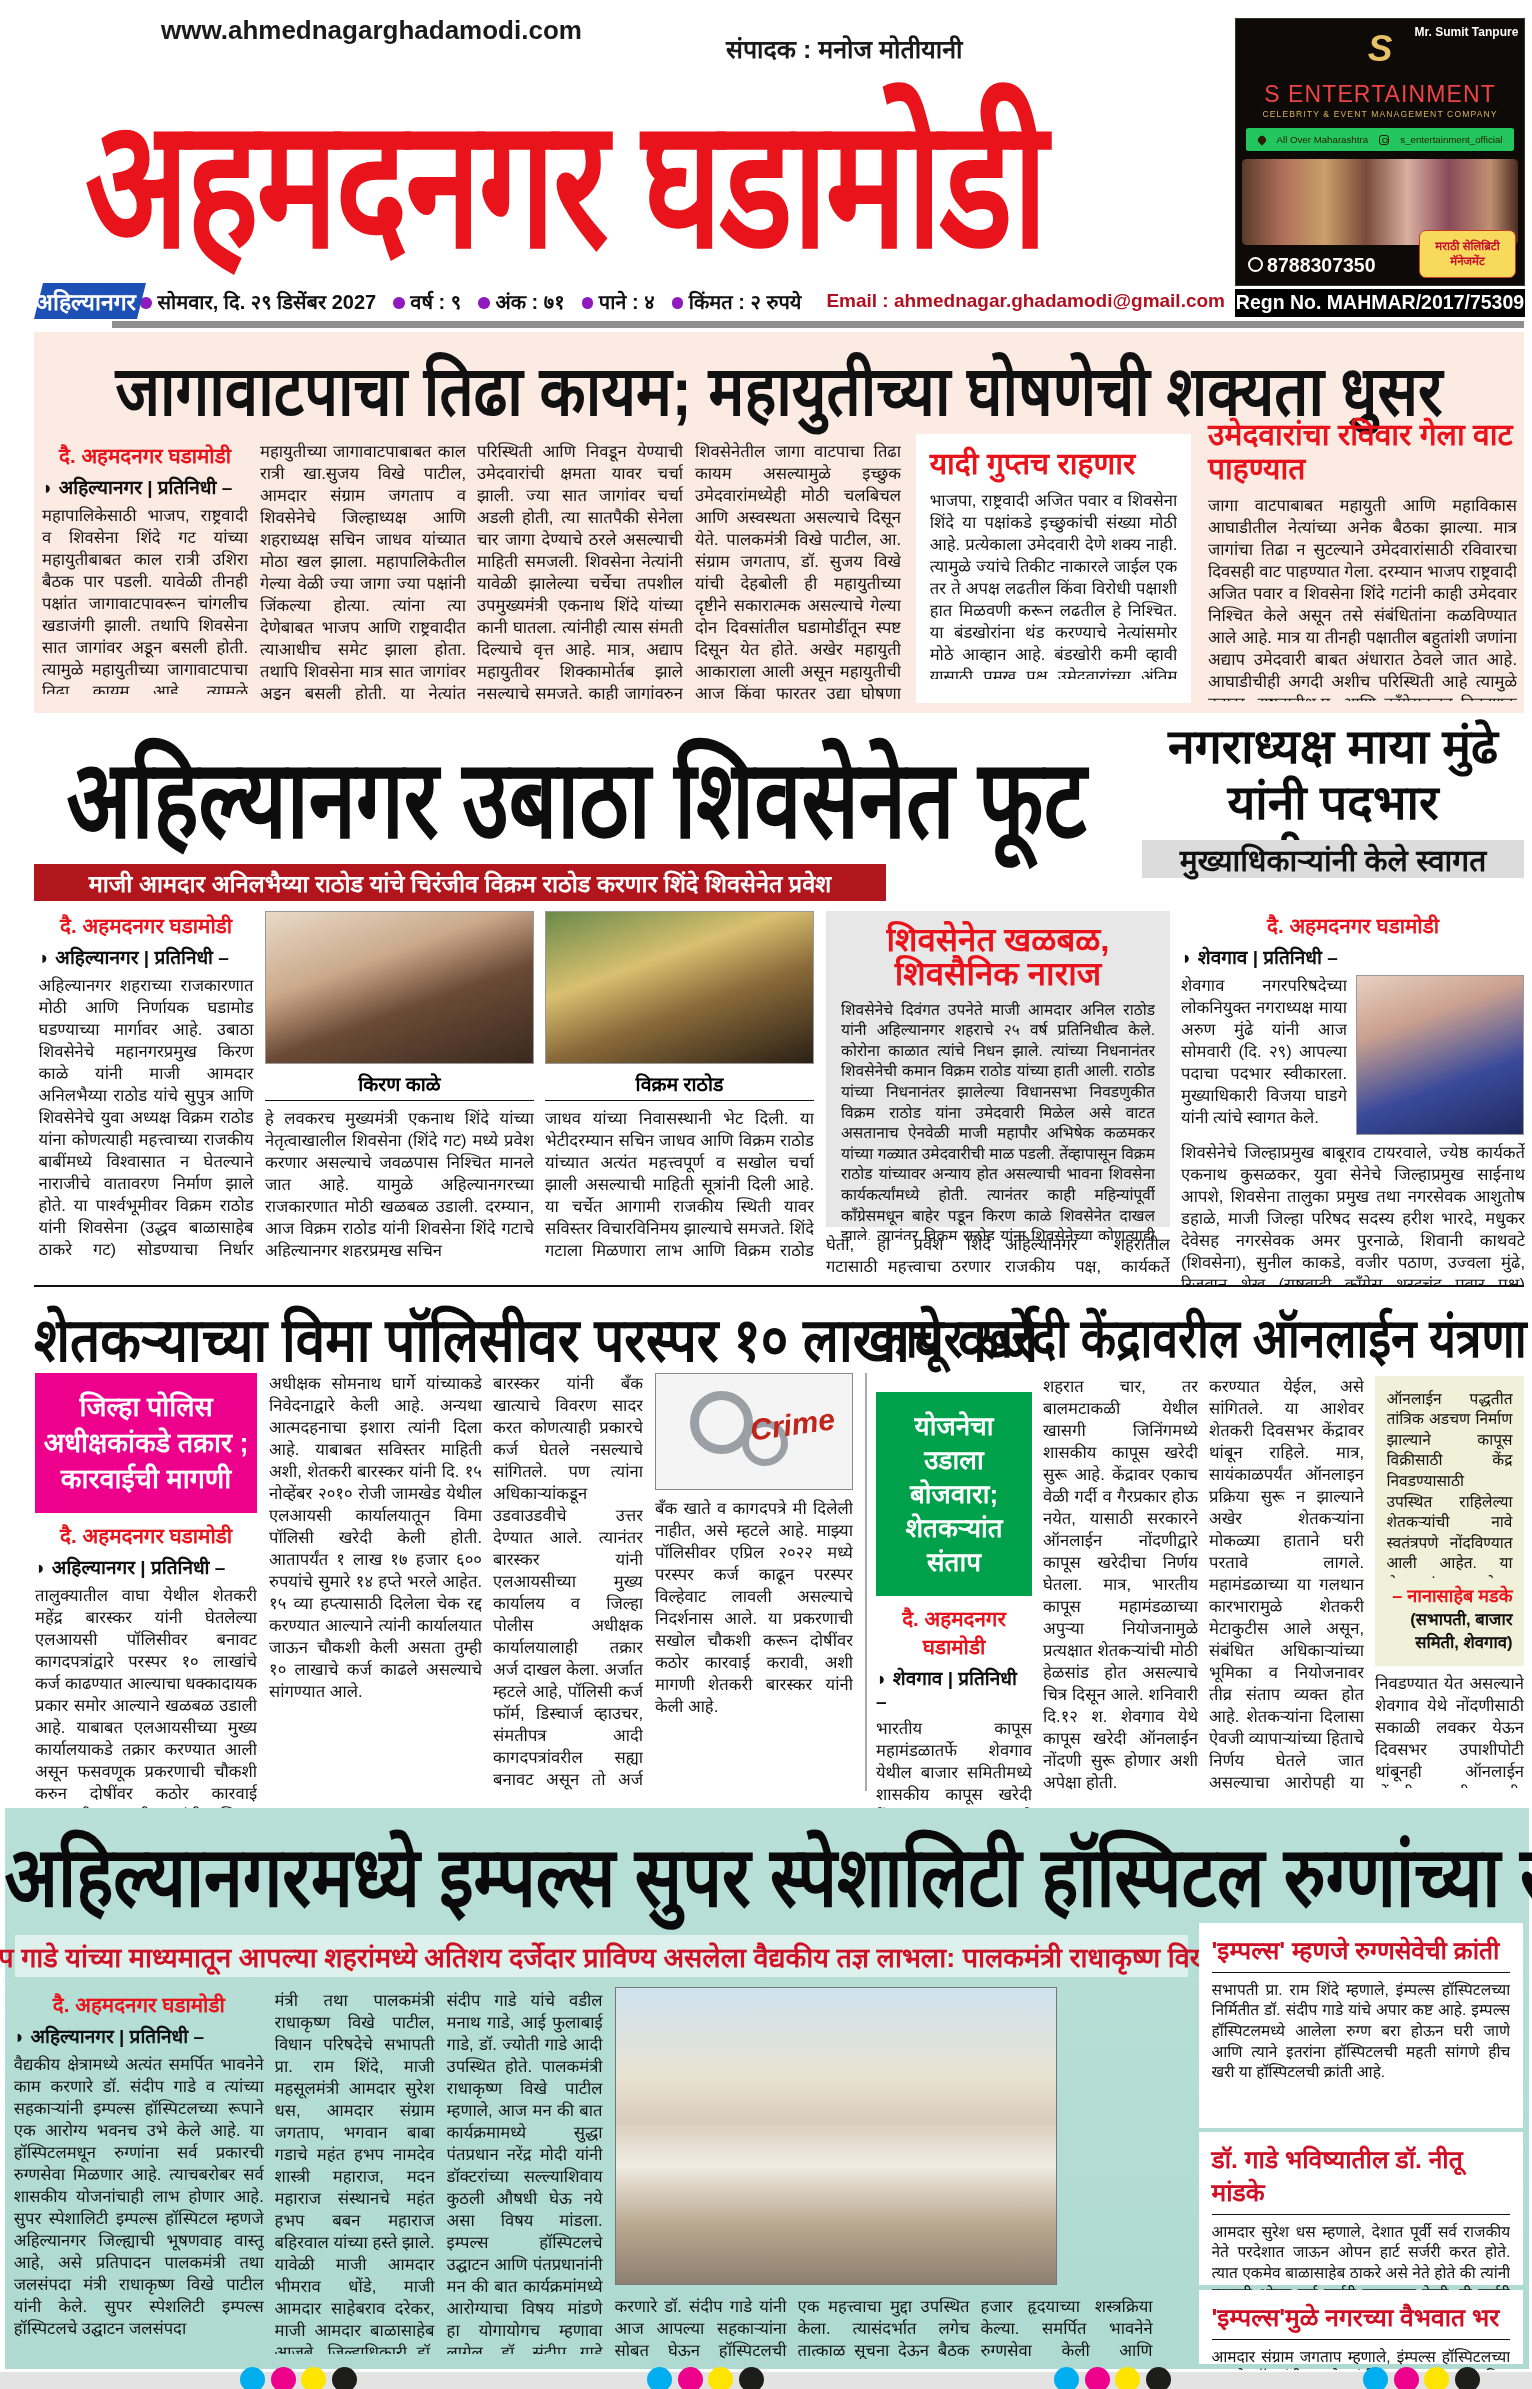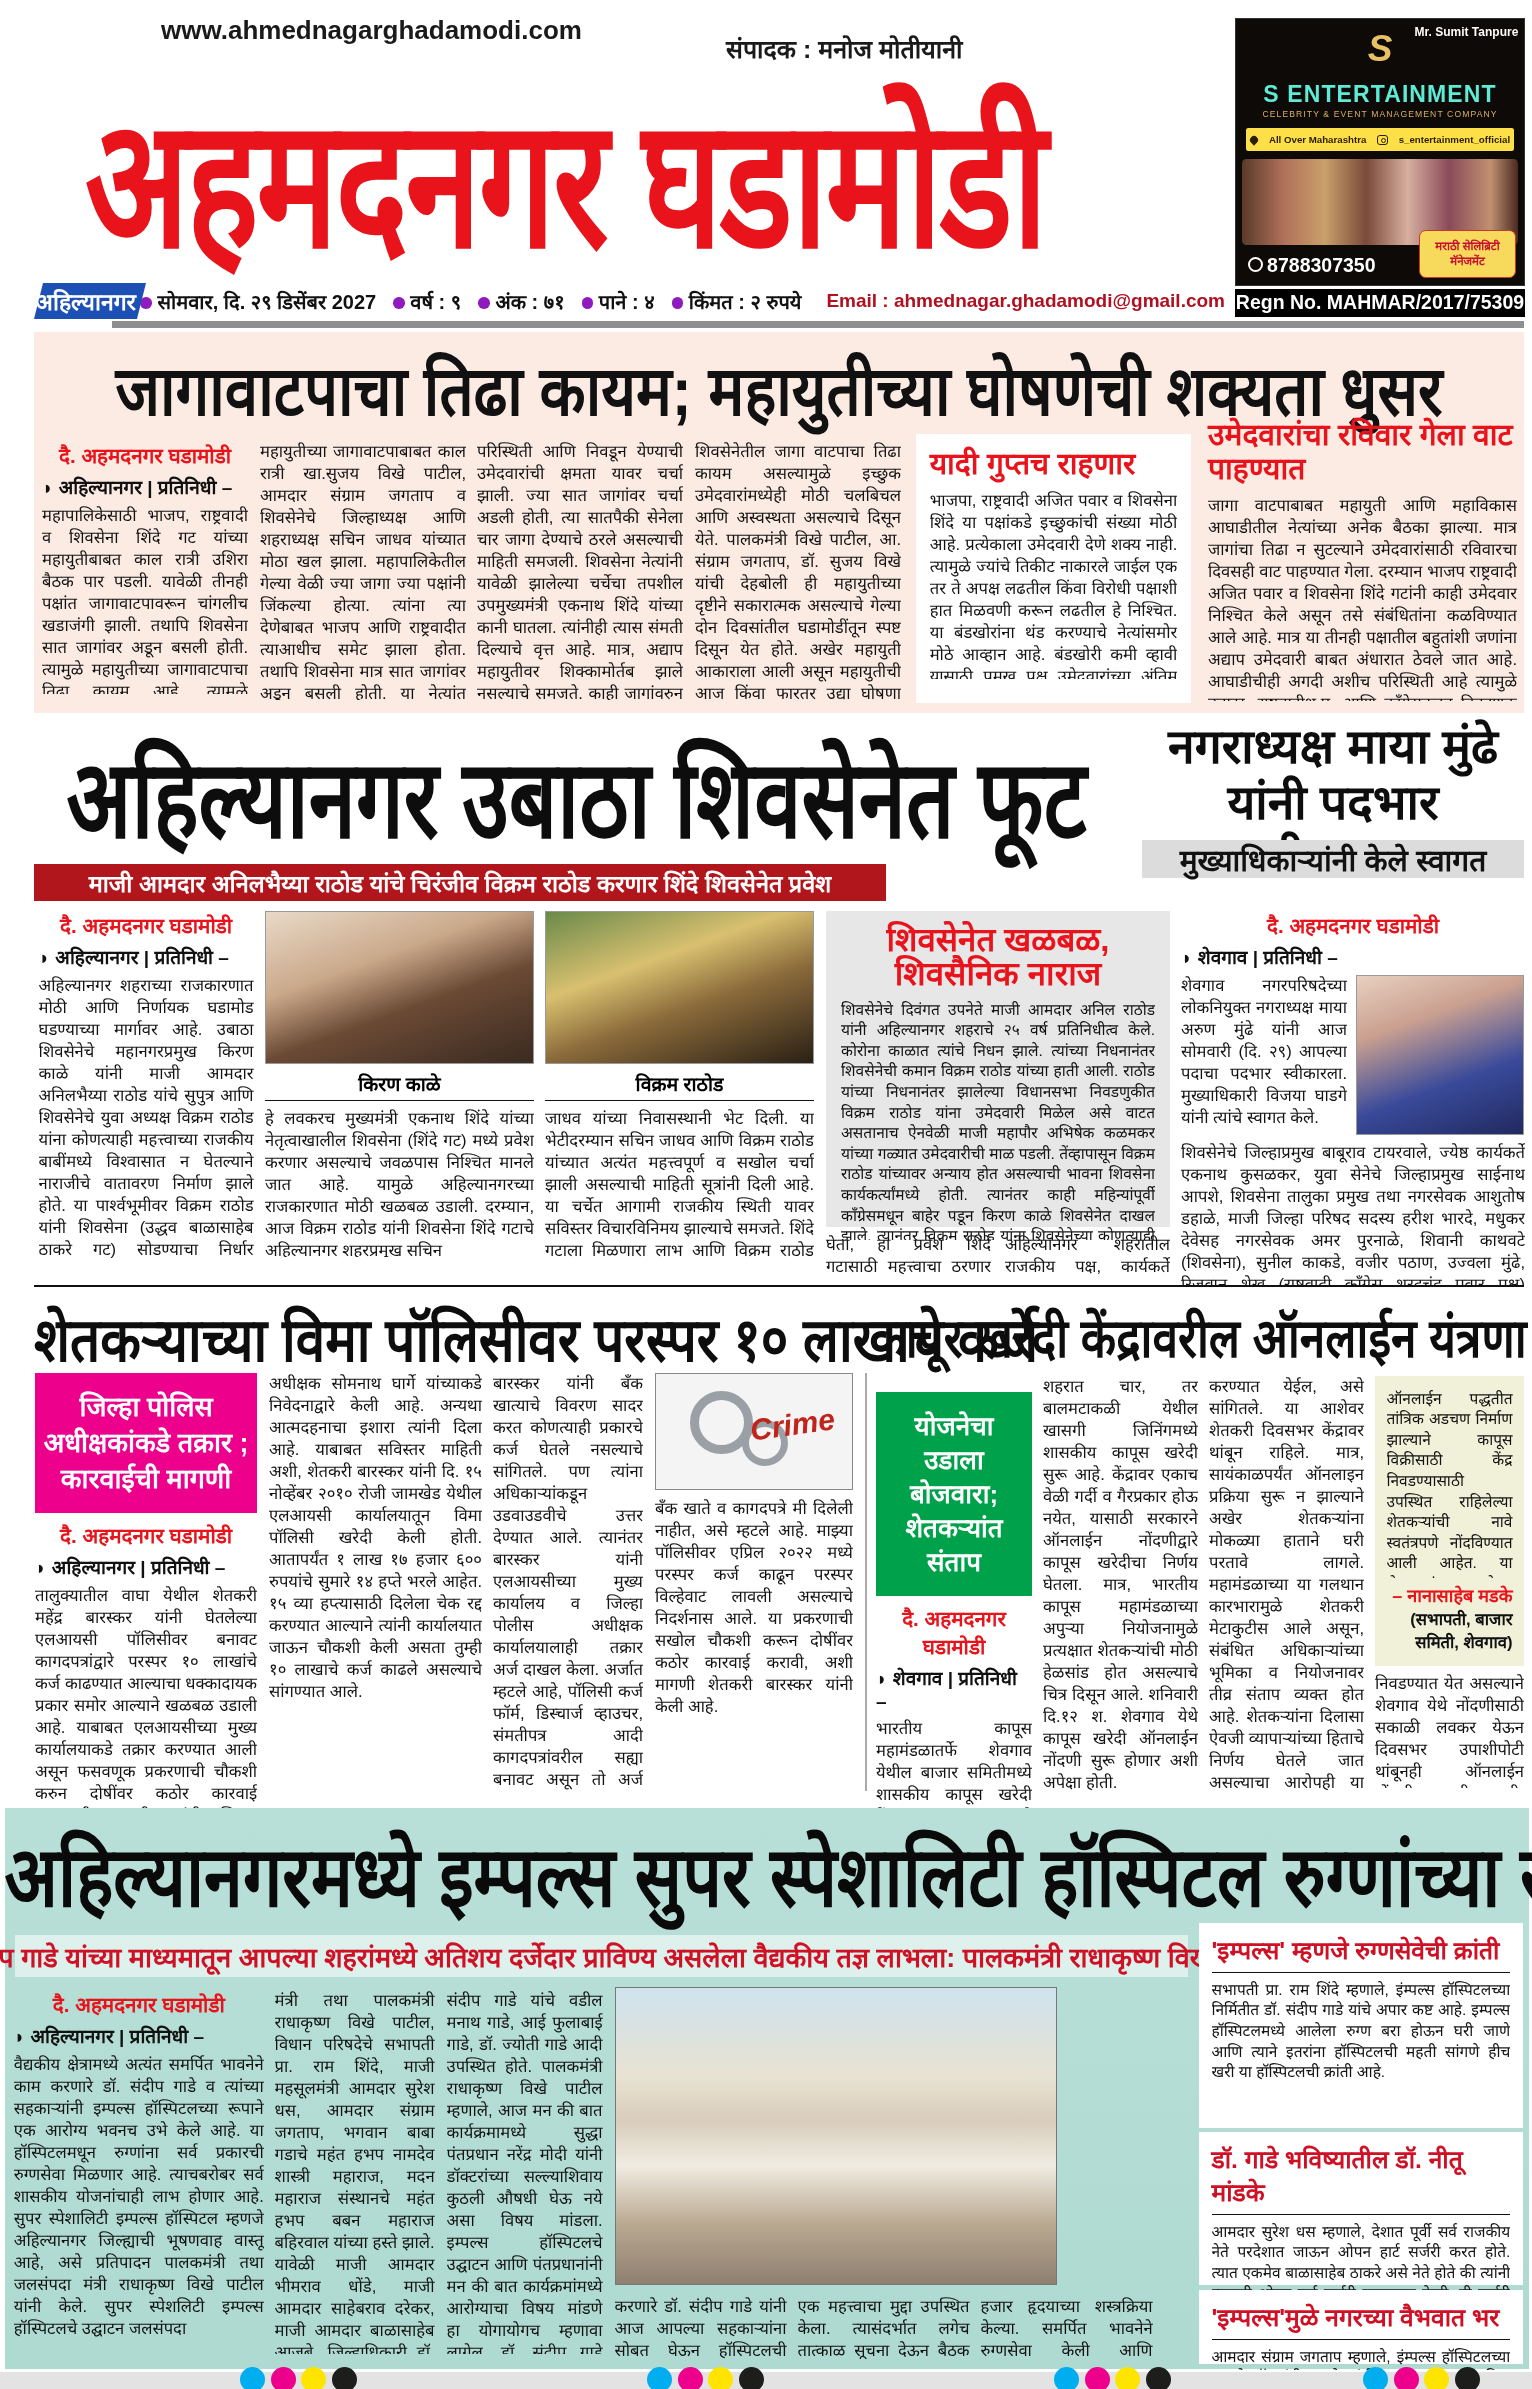--- a/index.html
+++ b/index.html
@@ -15,26 +15,26 @@
   .site-url { left:161px; top:15px; font-size:26px; font-weight:bold; color:#1a1a1a; }
   .editor { left:726px; top:31px; font-size:25px; font-weight:bold; color:#1a1a1a; }
   .masthead { left:85px; top:55px; width:1139px; height:213px; color:#e8131b;
               font-size:136px; font-weight:800; white-space:nowrap; letter-spacing:-2.3px;
               transform:scaleY(1.32); transform-origin:top; overflow:hidden; }
   .ad { left:1235px; top:18.3px; width:290px; height:268px; background:#0d0a08; overflow:hidden;
         border:0.6px solid #333; color:#e9c165; }
   .ad-owner { position:absolute; right:5.7px; top:5.7px; font-size:12px; font-weight:bold; color:#fff; }
   .ad-s { position:absolute; left:0; right:0; top:9.2px; text-align:center; font-size:37px; font-weight:800;
           color:#e9c165; font-style:italic; }
-  .ad-brand { position:absolute; left:0; right:0; top:62px; text-align:center; font-size:23px; font-weight:700;
-              letter-spacing:1.1px; color:#5eead4; }
+  .ad-brand { position:absolute; left:0; right:0; top:62px; text-align:center; font-size:23px; font-weight:400;
+              letter-spacing:1.1px; color:#ef4444; }
   .ad-sub { position:absolute; left:0; right:0; top:90px; text-align:center; font-size:8.6px; letter-spacing:1.1px; color:#d9b familiar; color:#d9b15e; }
-  .ad-bar { position:absolute; left:10.3px; right:10.3px; top:109px; height:23px; background:#fde047; border-radius:2.3px;
+  .ad-bar { position:absolute; left:10.3px; right:10.3px; top:109px; height:23px; background:#22c55e; border-radius:2.3px;
             display:flex; align-items:center; justify-content:center; gap:11px; color:#2b1d00;
-            font-size:9.7px; font-weight:bold; }
+            font-size:9.7px; font-weight:normal; }
   .pin-icon { width:8px; height:8px; border-radius:50% 50% 50% 0; background:#2b1d00; transform:rotate(-45deg); }
   .ig-icon { width:10.3px; height:10.3px; border:1.7px solid #2b1d00; border-radius:2.9px; position:relative; }
   .ig-icon::after{ content:''; position:absolute; left:2.3px; top:2.3px; width:3.4px; height:3.4px; border-radius:50%; border:1.1px solid #2b1d00; }
   .ad-models { position:absolute; left:5.7px; right:5.7px; top:140px; height:86px; border-radius:4.6px;
                background:linear-gradient(90deg,#5a3a2a,#b0705a 15%,#caa06a 30%,#7a4a3a 45%,#d8b0a0 60%,#8a4a5a 75%,#c09070 90%,#4a2a20); }
   .ad-phone { position:absolute; left:11.5px; bottom:8px; font-size:19.5px; font-weight:800; color:#fff; }
   .phone-icon { display:inline-block; width:15px; height:15px; border-radius:50%; border:2.3px solid #fff; margin-right:4.6px; }
   .ad-badge { position:absolute; right:8px; bottom:6.9px; width:97px; height:48px; background:#f7d95c;
               border:1.7px solid #c8392b; border-radius:6.9px; color:#c8102e; font-weight:800; font-size:11.5px;
               display:flex; align-items:center; justify-content:center; text-align:center; line-height:15px; padding:2.3px; }

